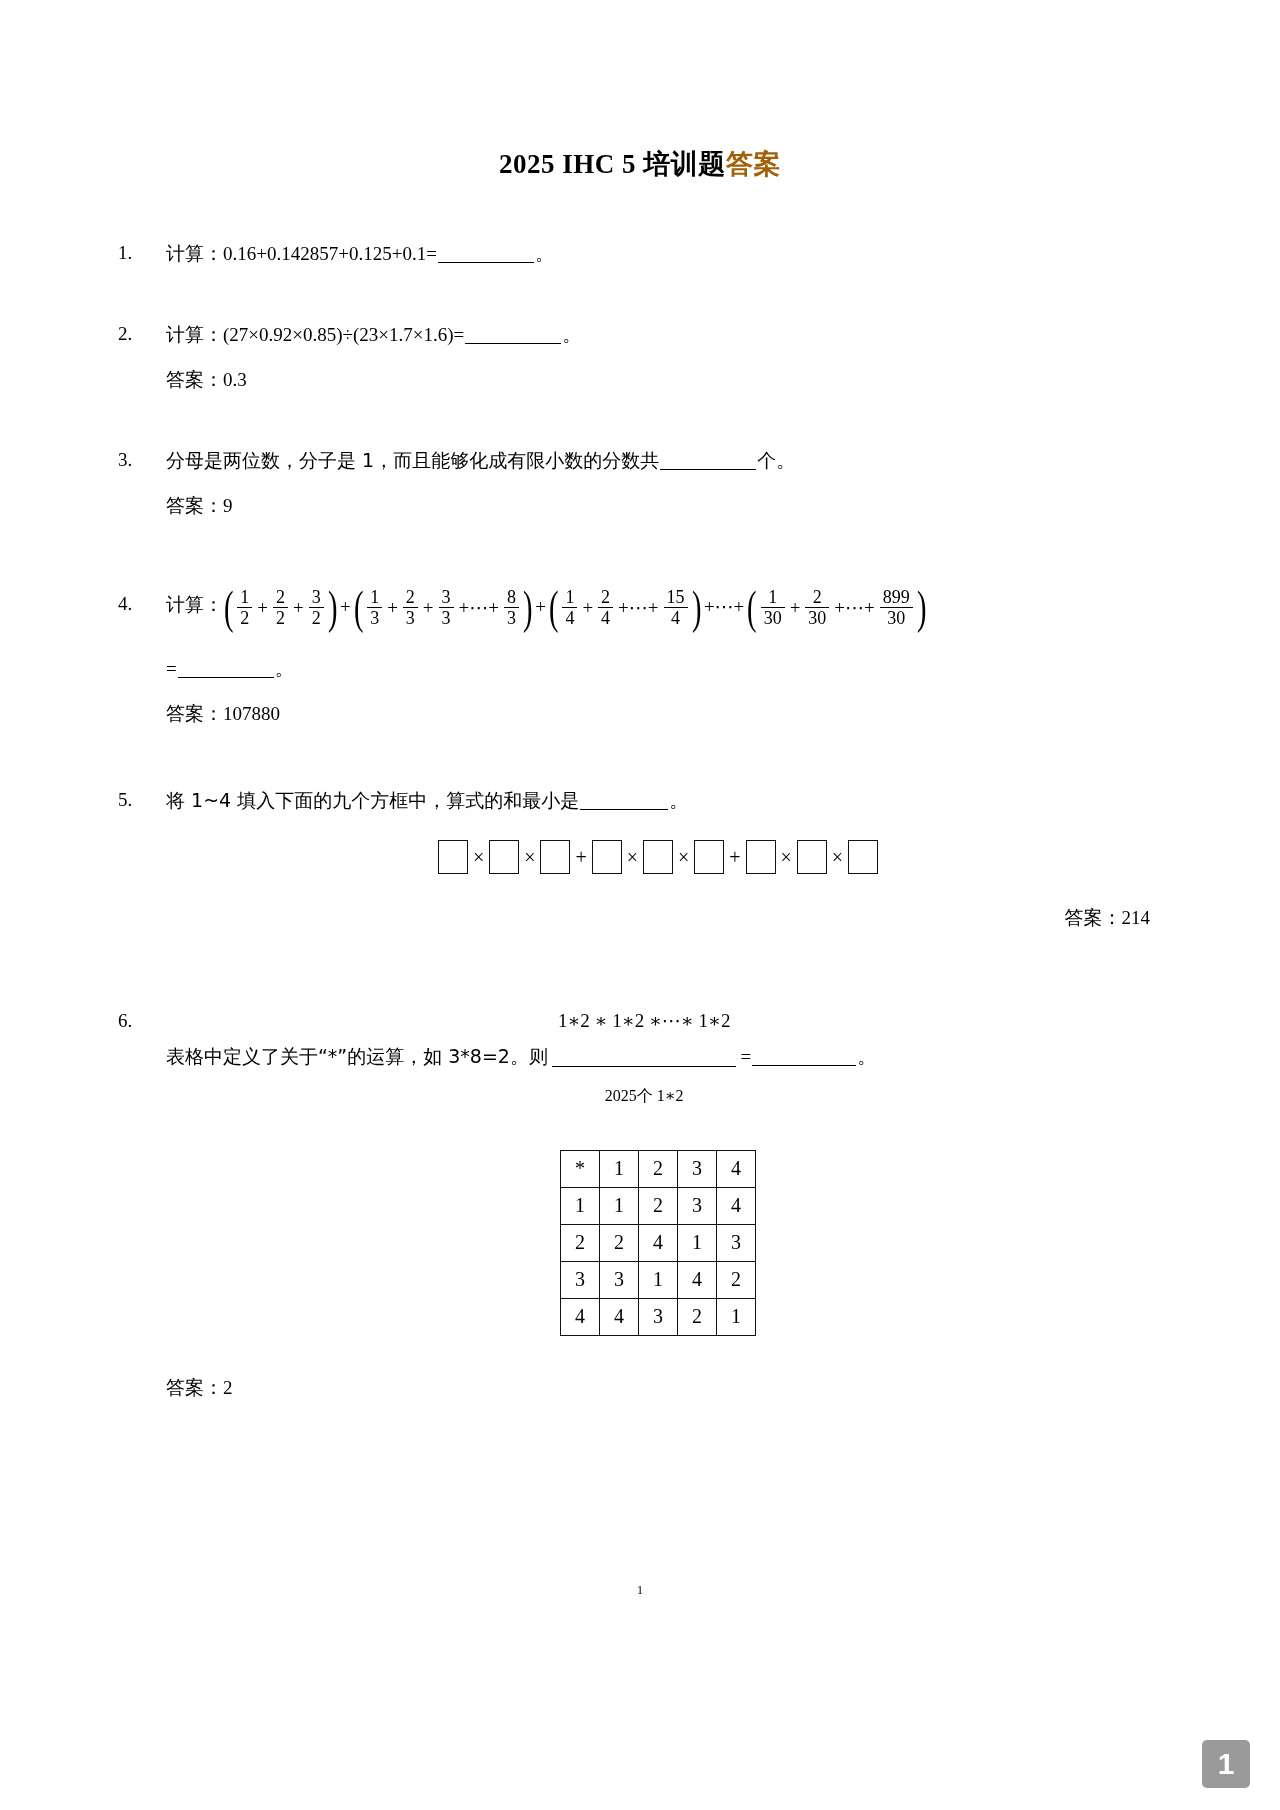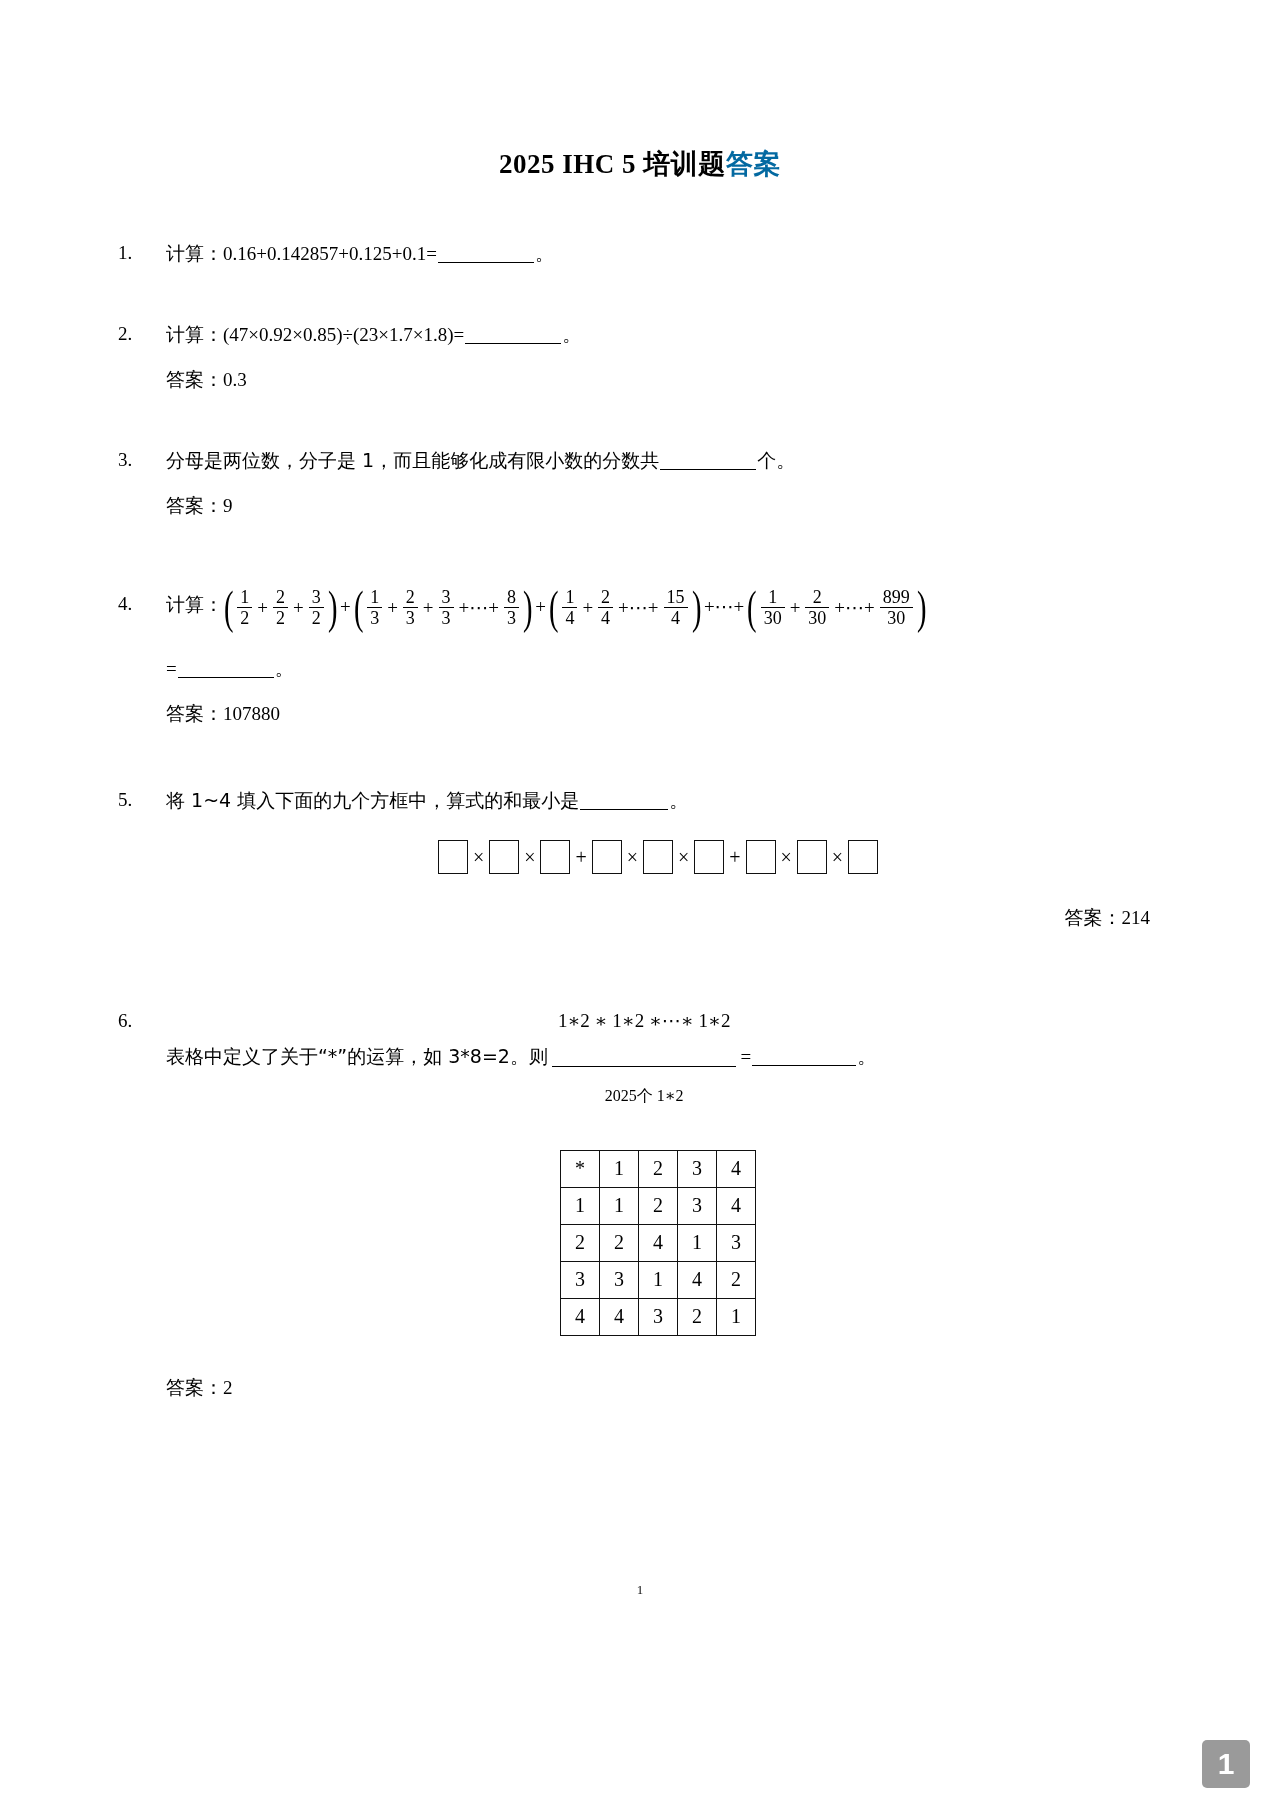--- a/index.html
+++ b/index.html
@@ -21,21 +21,21 @@
   
   .doc-title {
     text-align:center;
     font-size:27px;
     font-weight:bold;
     letter-spacing:0.5px;
     margin:0;
     padding-top:148px;
     line-height:1.2;
   }
-  .doc-title .red { color:#0369a1; }
+  .doc-title .red { color:#a16207; }
 
   
   .problems {
     margin:0;
     padding:56px 130px 0 118px;
   }
   .problem {
     position:relative;
     margin-bottom:46px;
   }
@@ -191,21 +191,21 @@
         <div class="stem">
           <span class="cjk">计算：</span><span>0.16+0.142857+0.125+0.1=</span><span class="blank"></span><span class="cjk">。</span>
         </div>
       </div>
     </div>
 
     <div class="problem">
       <span class="prob-num">2.</span>
       <div class="prob-body">
         <div class="stem">
-          <span class="cjk">计算：</span><span>(47×0.92×0.85)÷(23×1.7×1.8)=</span><span class="blank"></span><span class="cjk">。</span>
+          <span class="cjk">计算：</span><span>(27×0.92×0.85)÷(23×1.7×1.6)=</span><span class="blank"></span><span class="cjk">。</span>
         </div>
         <div class="answer">
           <span class="cjk">答案：</span><span>0.3</span>
         </div>
       </div>
     </div>
 
     <div class="problem">
       <span class="prob-num">3.</span>
       <div class="prob-body">

